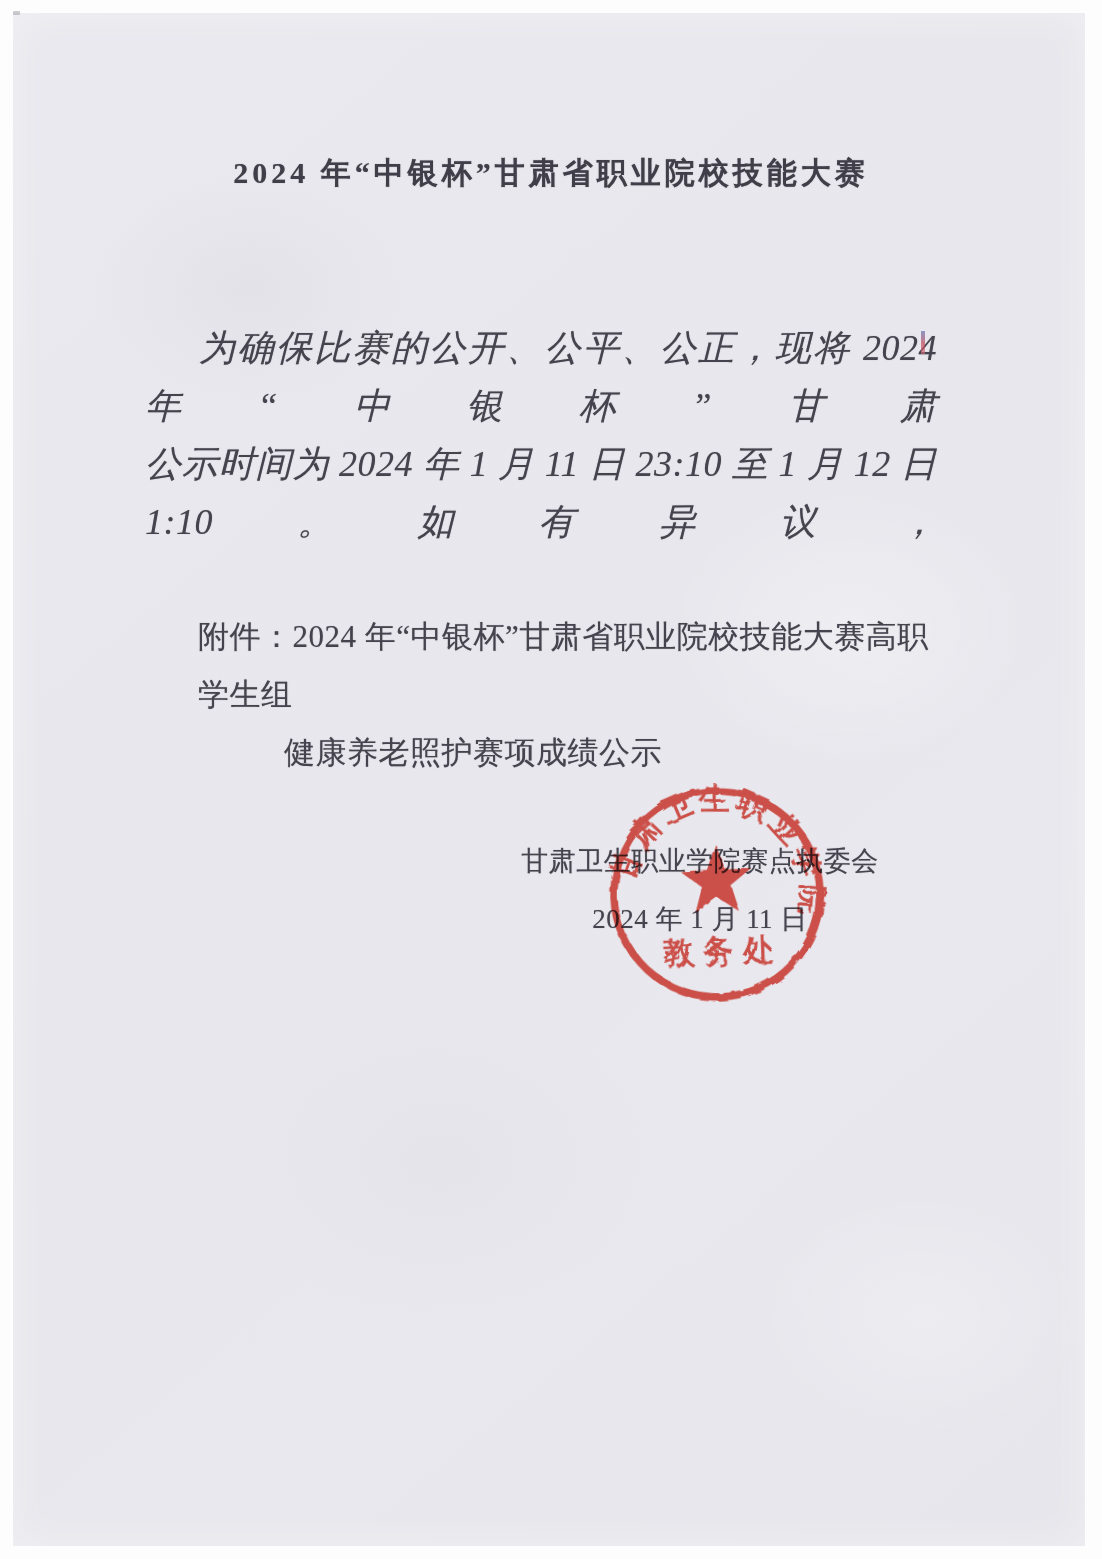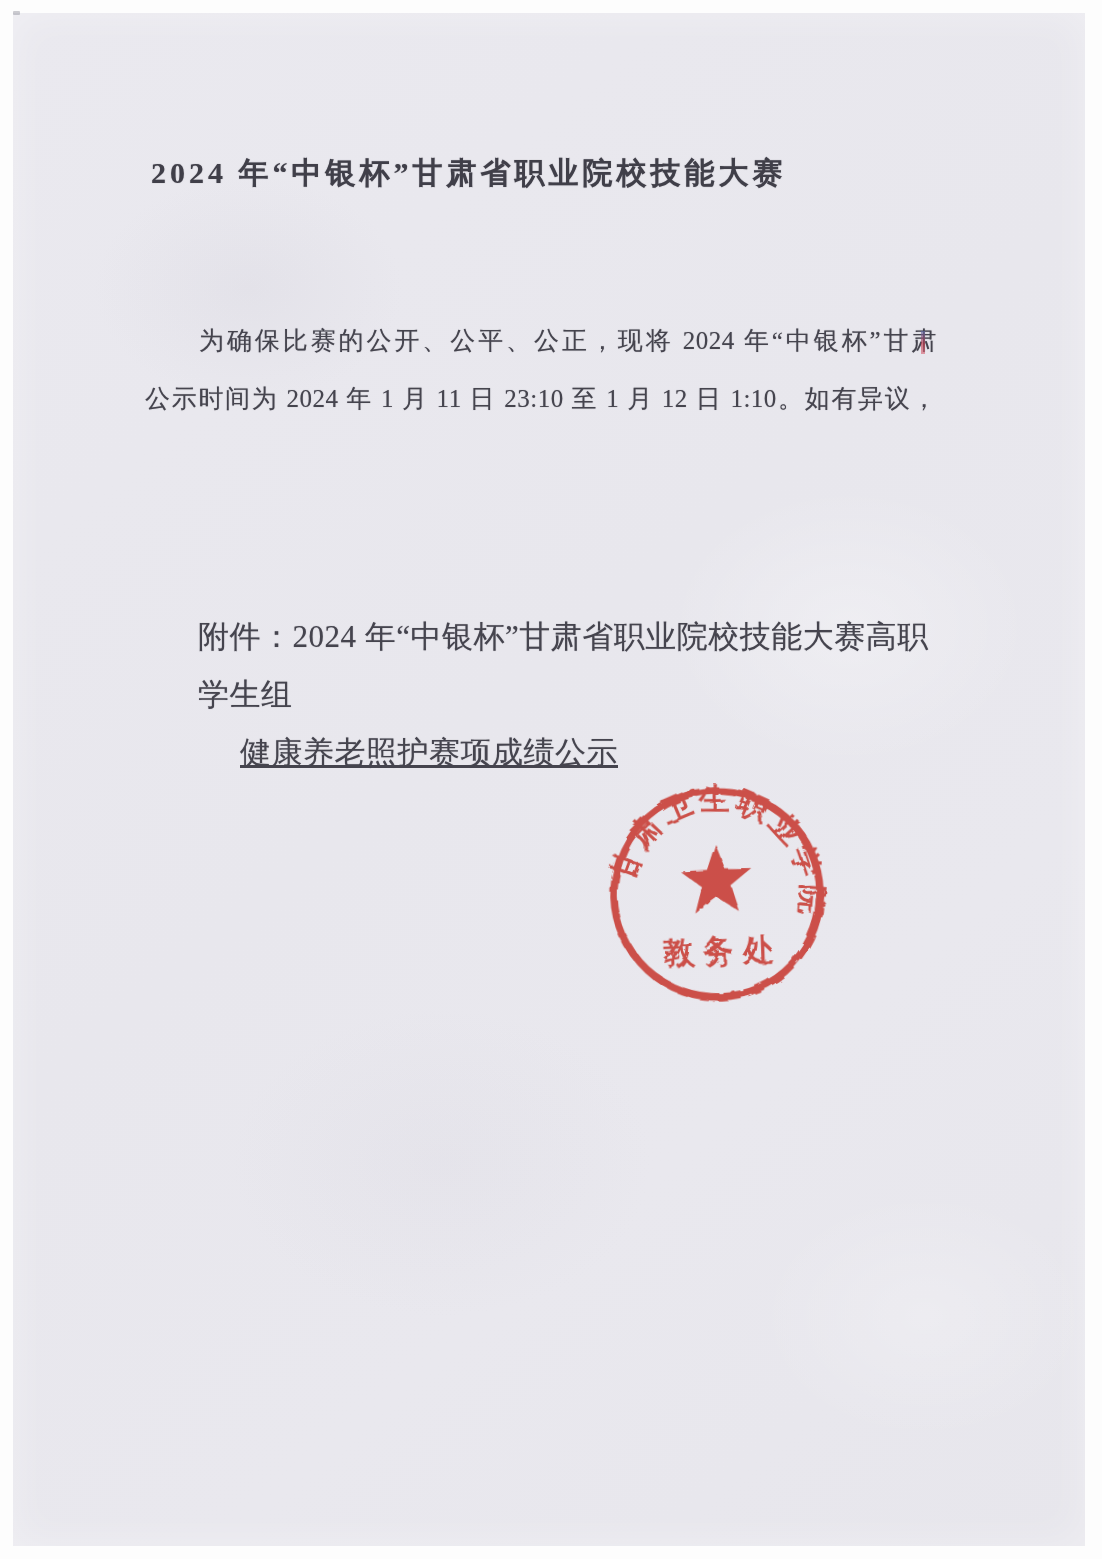--- a/index.html
+++ b/index.html
@@ -28,45 +28,47 @@
       radial-gradient(260px 200px at 78% 40%, rgba(255,255,255,0.28), transparent 70%),
       radial-gradient(300px 220px at 40% 75%, rgba(212,210,220,0.18), transparent 70%),
       radial-gradient(240px 180px at 85% 85%, rgba(255,255,255,0.22), transparent 70%);
     pointer-events: none;
   }
   .ink { color: #45444e; text-shadow: 0 0 1px rgba(69,68,78,0.45); }
 
   .title-block {
     position: absolute;
     left: 151px; top: 144px; width: 800px;
+    text-align: center;
     font-size: 30px; font-weight: 600;
     letter-spacing: 4px;
     line-height: 57px;
     color: #403f49;
     text-shadow: 0 0 1px rgba(64,63,73,0.5);
   }
 
   .body-block {
     position: absolute;
-    left: 145px; top: 312px; width: 792px;
-    font-size: 25px;
+    left: 145px; top: 319px; width: 792px;
+    font-size: 36px;
     line-height: 58px;
     letter-spacing: 0.5px;
+    font-style: italic;
   }
   .body-line.just { text-align: justify; text-align-last: justify; }
   .body-line.indent { text-indent: 54px; }
 
   .attachment-block {
     position: absolute;
     left: 198px; top: 608px; width: 746px;
     font-size: 31px;
     line-height: 58px;
     letter-spacing: 0.5px;
   }
-  .attachment-line2 { margin-left: 42px; text-decoration: underline; }
+  .attachment-line2 { margin-left: 86px; }
 
   .signature-block {
     position: absolute;
     left: 480px; top: 832px; width: 440px;
     text-align: center;
     font-size: 27px;
     line-height: 58px;
     letter-spacing: 0.5px;
   }
 
@@ -114,20 +116,22 @@
   </div>
 
   <div class="artifact-line"></div>
 
   <div class="attachment-block ink">
     <div>附件：2024 年“中银杯”甘肃省职业院校技能大赛高职学生组</div>
     <div class="attachment-line2">健康养老照护赛项成绩公示</div>
   </div>
 
   <div class="signature-block ink">
+    <div>甘肃卫生职业学院赛点执委会</div>
+    <div>2024 年 1 月 11 日</div>
   </div>
 
   <svg class="seal" viewBox="0 0 240 240" aria-hidden="true">
     <defs>
       <path id="ringPath" d="M 35.8,108.2 A 85,85 0 1 1 199.9,149.1" fill="none"></path>
       <filter id="inkRough" x="-10%" y="-10%" width="120%" height="120%">
         <feTurbulence type="fractalNoise" baseFrequency="0.055" numOctaves="3" seed="7" result="t"></feTurbulence>
         <feDisplacementMap in="SourceGraphic" in2="t" scale="5"></feDisplacementMap>
       </filter>
     </defs>

